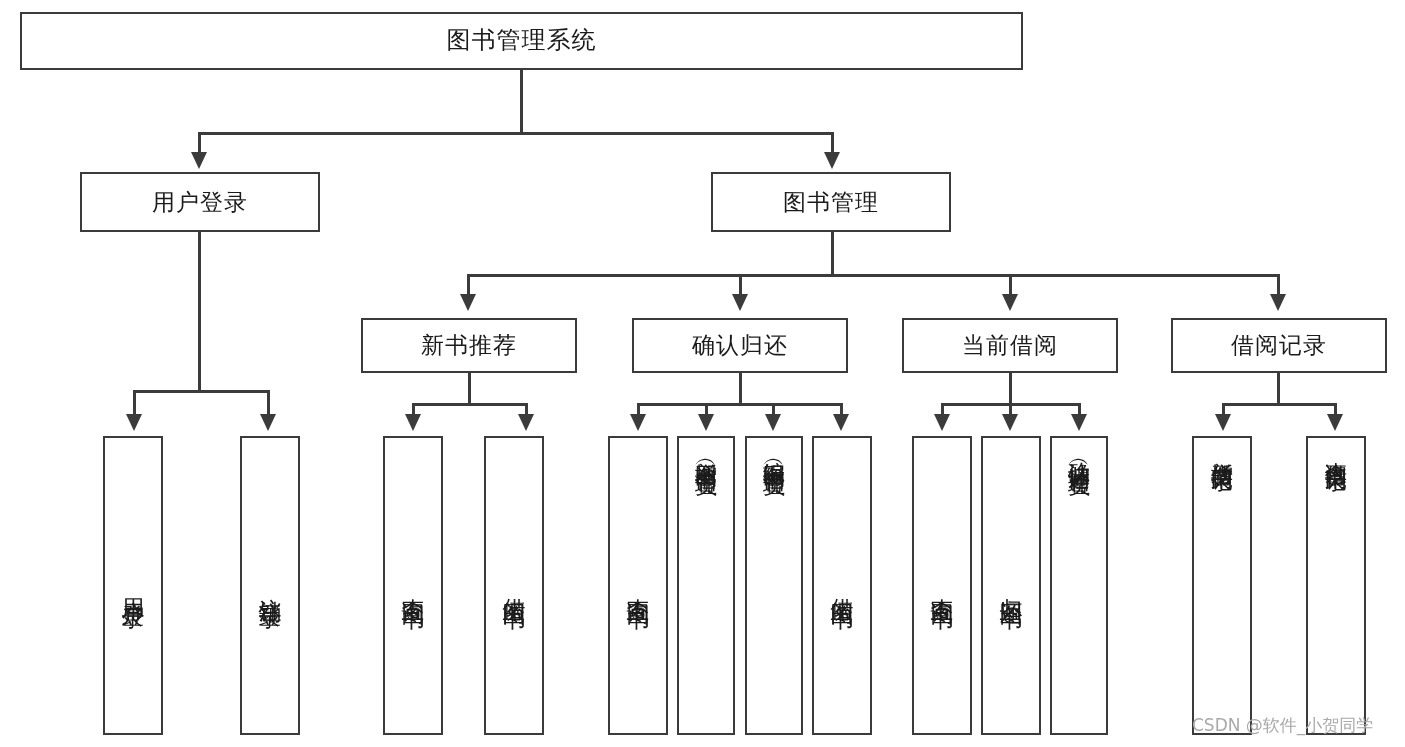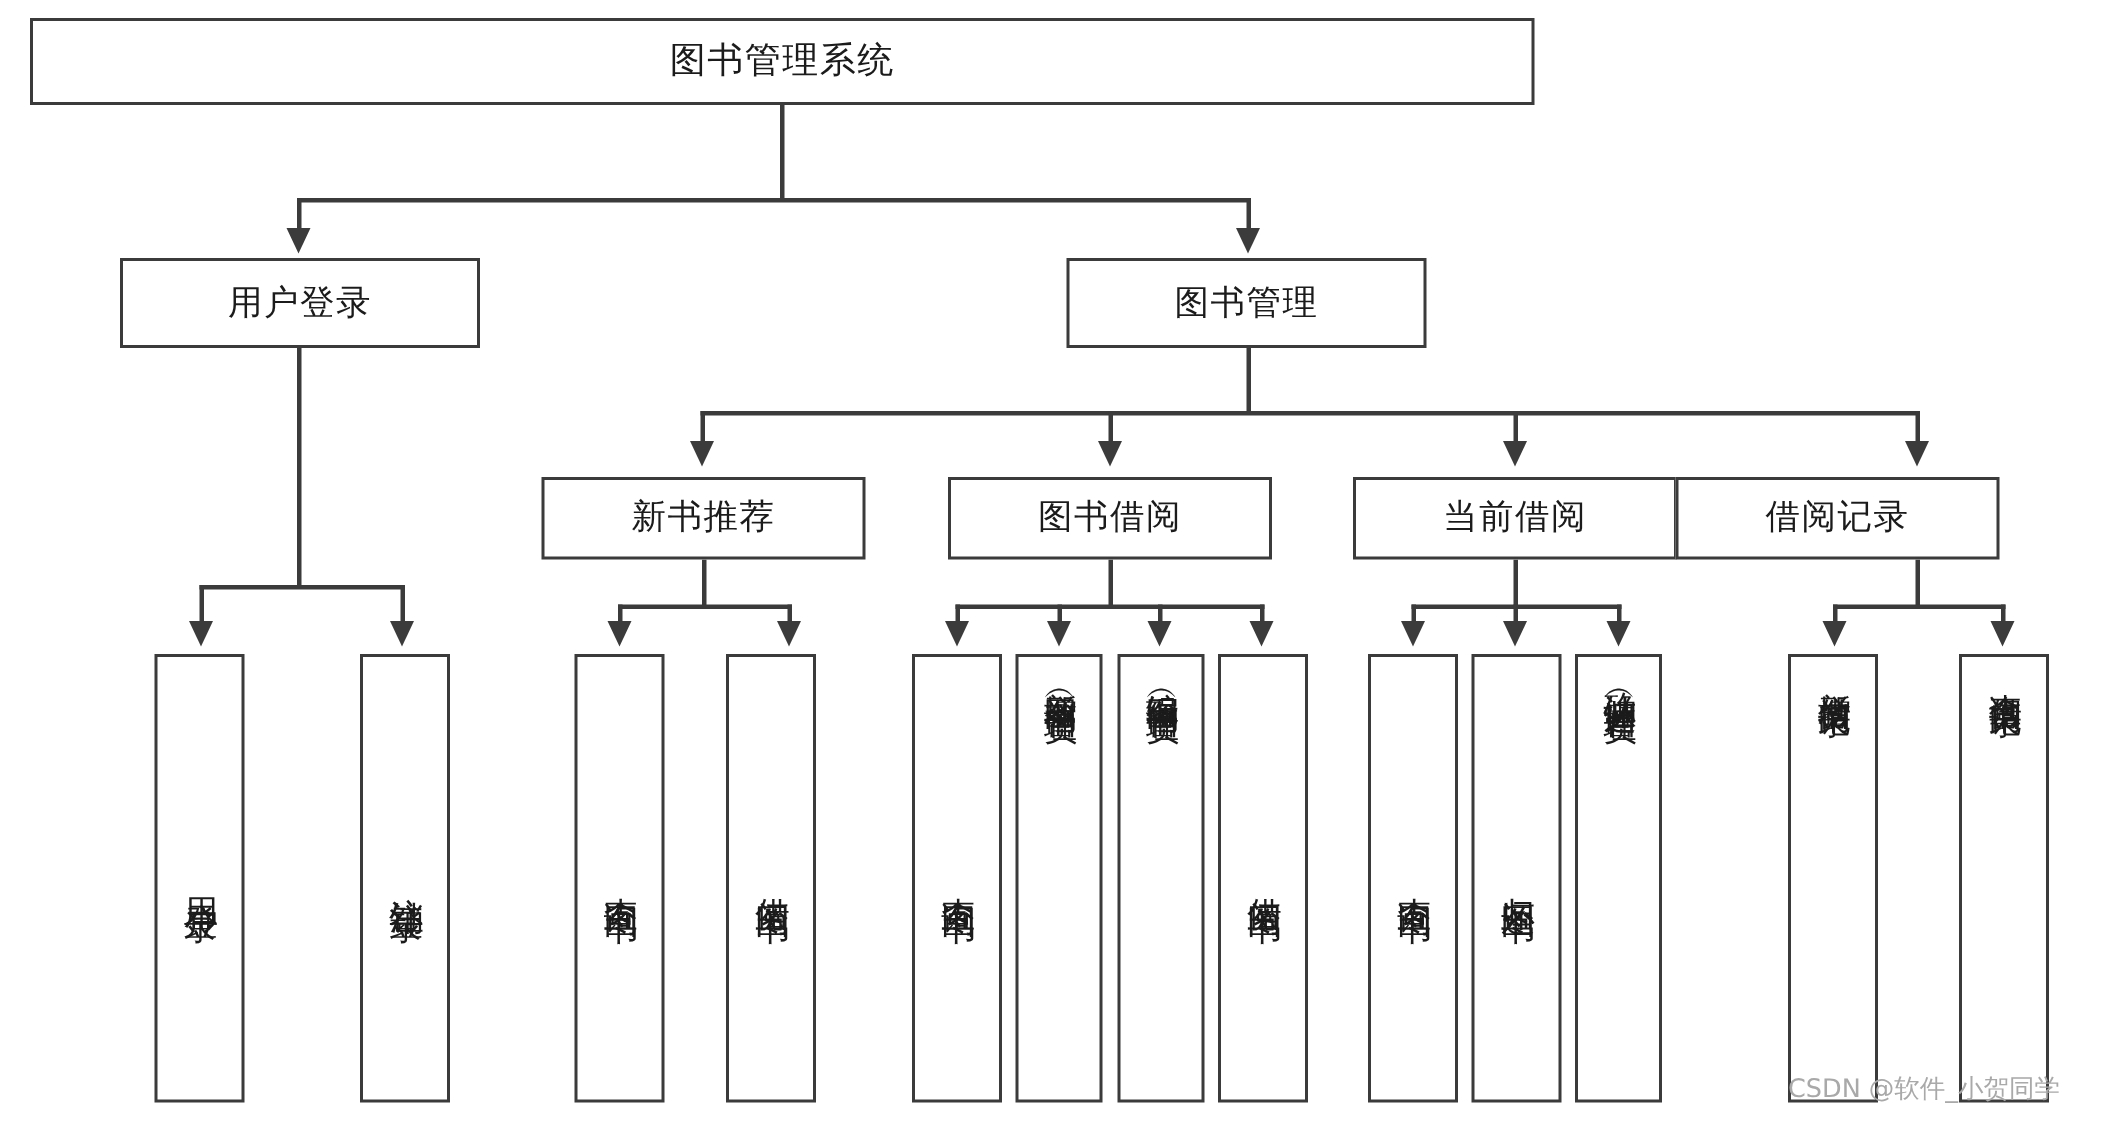--- a/index.html
+++ b/index.html
@@ -157,28 +157,28 @@
 
   <div class="node h-node" style="left:361px;top:318px;width:216px;height:55px;">
     <span class="lbl">新书推荐</span>
   </div>
 
   <div class="node h-node" style="left:711px;top:172px;width:240px;height:60px;">
     <span class="lbl">图书管理</span>
   </div>
 
   <div class="node h-node" style="left:632px;top:318px;width:216px;height:55px;">
-    <span class="lbl">图书借阅</span>
+    <span class="lbl">确认归还</span>
   </div>
 
   <div class="node h-node" style="left:902px;top:318px;width:216px;height:55px;text-align:center;">
     <span class="lbl">当前借阅</span>
   </div>
 
-  <div class="node h-node" style="left:1117px;top:318px;width:216px;height:55px;">
+  <div class="node h-node" style="left:1171px;top:318px;width:216px;height:55px;">
     <span class="lbl">借阅记录</span>
   </div>
 
   <div class="node v-node mid" style="left:103px;top:436px;width:60px;height:299px;">
     <span class="lbl">用户登录</span>
   </div>
   <div class="node v-node mid" style="left:240px;top:436px;width:60px;height:299px;">
     <span class="lbl">注销登录</span>
   </div>
 

